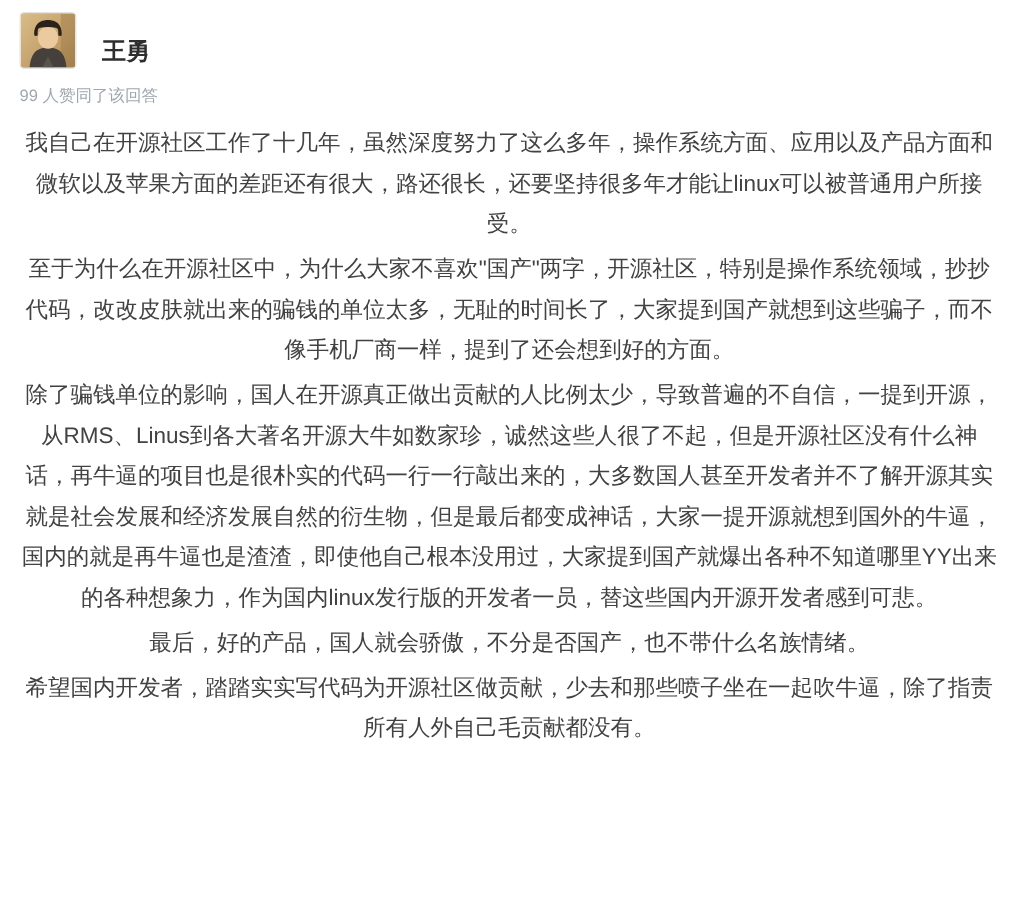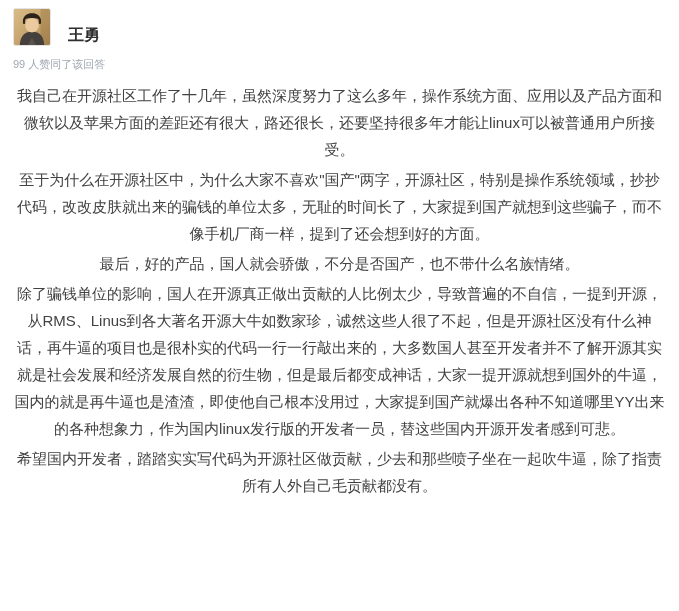--- a/index.html
+++ b/index.html
@@ -95,18 +95,18 @@
     <div class="identity">
       <div class="author-name">王勇</div>
     </div>
   </div>
 
   <div class="meta">99 人赞同了该回答</div>
 
   <div class="answer">
       <p>我自己在开源社区工作了十几年，虽然深度努力了这么多年，操作系统方面、应用以及产品方面和微软以及苹果方面的差距还有很大，路还很长，还要坚持很多年才能让linux可以被普通用户所接受。</p>
       <p>至于为什么在开源社区中，为什么大家不喜欢"国产"两字，开源社区，特别是操作系统领域，抄抄代码，改改皮肤就出来的骗钱的单位太多，无耻的时间长了，大家提到国产就想到这些骗子，而不像手机厂商一样，提到了还会想到好的方面。</p>
+      <p>除了骗钱单位的影响，国人在开源真正做出贡献的人比例太少，导致普遍的不自信，一提到开源，从RMS、Linus到各大著名开源大牛如数家珍，诚然这些人很了不起，但是开源社区没有什么神话，再牛逼的项目也是很朴实的代码一行一行敲出来的，大多数国人甚至开发者并不了解开源其实就是社会发展和经济发展自然的衍生物，但是最后都变成神话，大家一提开源就想到国外的牛逼，国内的就是再牛逼也是渣渣，即使他自己根本没用过，大家提到国产就爆出各种不知道哪里YY出来的各种想象力，作为国内linux发行版的开发者一员，替这些国内开源开发者感到可悲。</p>
       <p>最后，好的产品，国人就会骄傲，不分是否国产，也不带什么名族情绪。</p>
-      <p>除了骗钱单位的影响，国人在开源真正做出贡献的人比例太少，导致普遍的不自信，一提到开源，从RMS、Linus到各大著名开源大牛如数家珍，诚然这些人很了不起，但是开源社区没有什么神话，再牛逼的项目也是很朴实的代码一行一行敲出来的，大多数国人甚至开发者并不了解开源其实就是社会发展和经济发展自然的衍生物，但是最后都变成神话，大家一提开源就想到国外的牛逼，国内的就是再牛逼也是渣渣，即使他自己根本没用过，大家提到国产就爆出各种不知道哪里YY出来的各种想象力，作为国内linux发行版的开发者一员，替这些国内开源开发者感到可悲。</p>
       <p>希望国内开发者，踏踏实实写代码为开源社区做贡献，少去和那些喷子坐在一起吹牛逼，除了指责所有人外自己毛贡献都没有。</p>
     </div>
 
 </div>
 
 </body></html>

